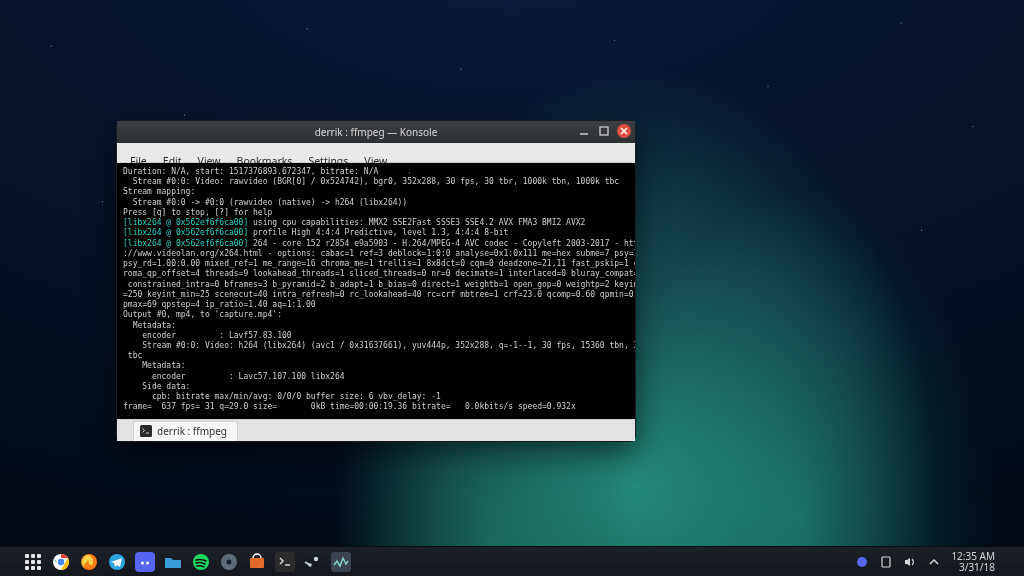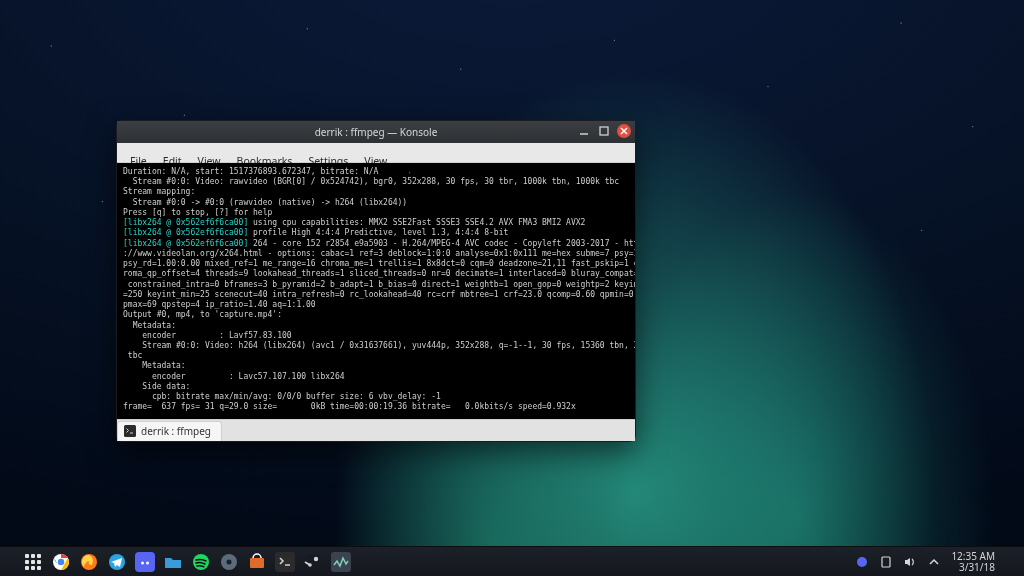--- a/index.html
+++ b/index.html
@@ -63,21 +63,21 @@
     background: #000; color:#cfcfcf;
     font-family: "DejaVu Sans Mono","Liberation Mono",monospace;
     font-size: 8px; line-height: 1.28;
     padding: 4px 6px 6px 6px;
     white-space: pre; overflow:hidden;
     min-height: 210px;
   }
   .term .cyan { color:#27d3c6; }
   .tabbar {
     height: 22px; background: #e2e2e2; display:flex; align-items:flex-end;
-    padding-left: 0; border-top:1px solid #cfcfcf;
+    padding-left: 16px; border-top:1px solid #cfcfcf;
   }
   .tab {
     height: 20px; display:flex; align-items:center; gap:5px;
     background:#f6f6f6; border:1px solid #cfcfcf; border-bottom:none;
     padding: 0 10px 0 6px; font-size: 10px; color:#333;
     border-radius: 3px 3px 0 0;
   }
 
   
   .panel {

